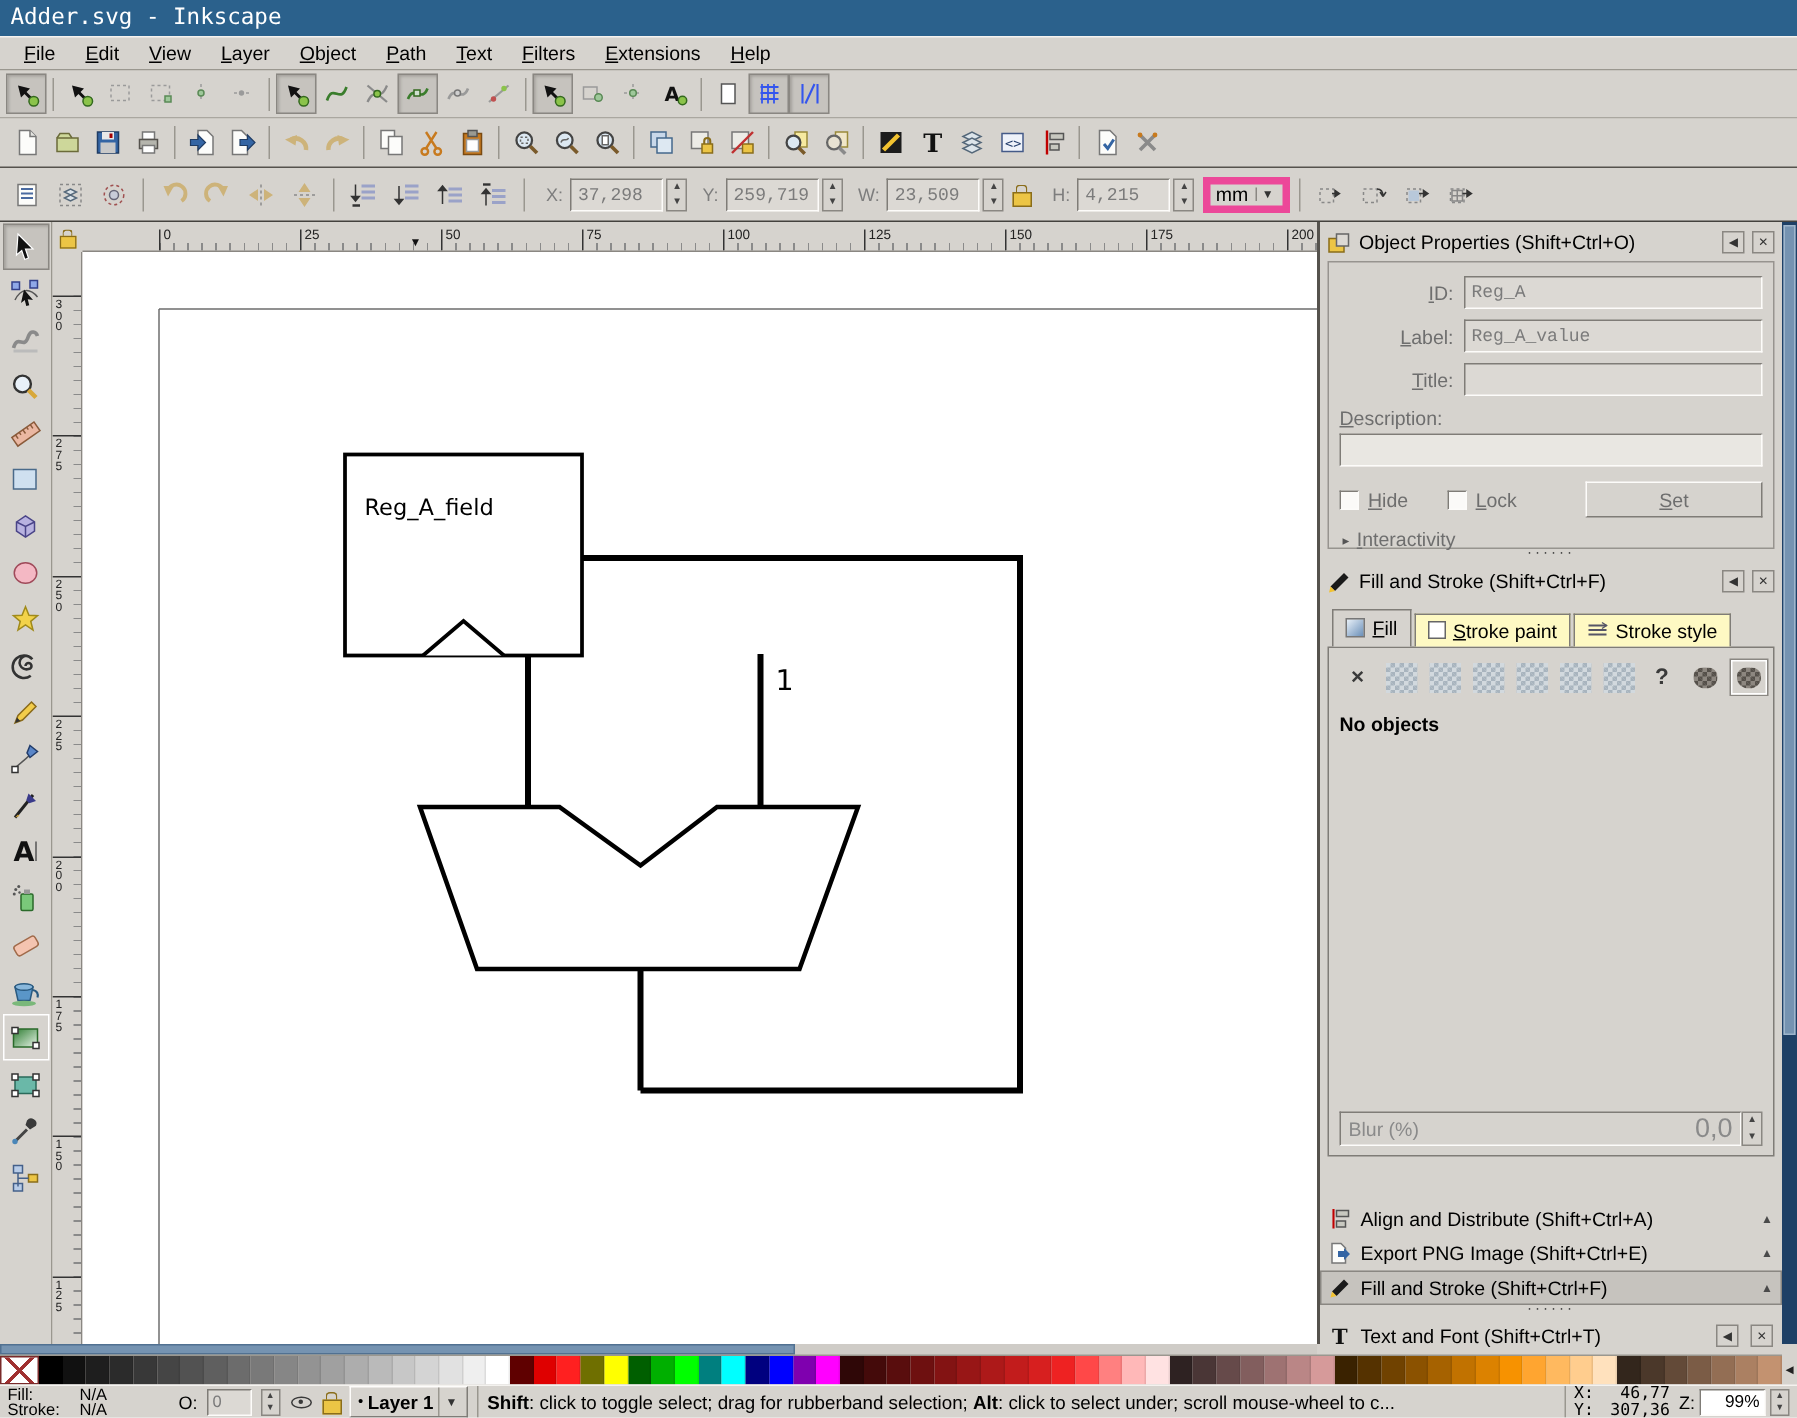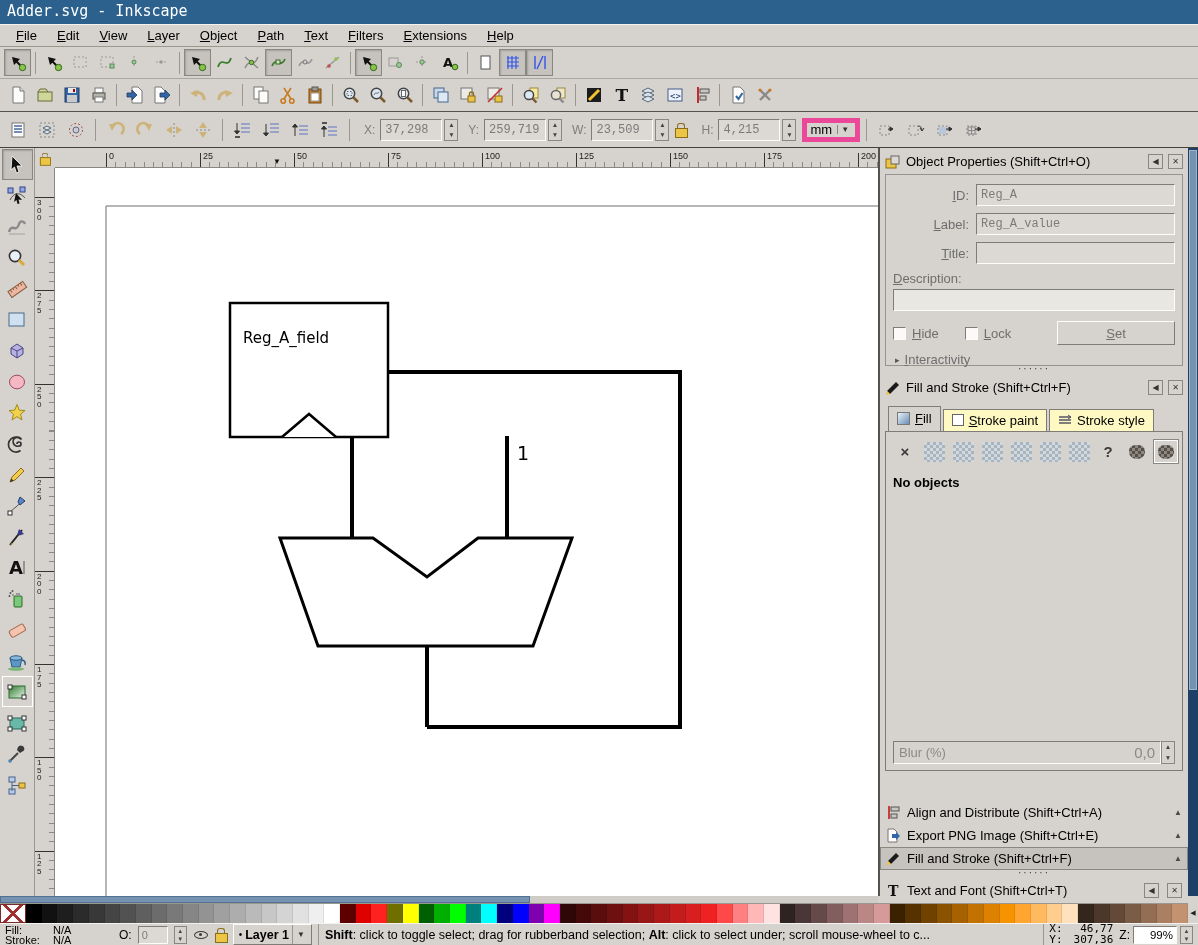--- a/index.html
+++ b/index.html
@@ -71,21 +71,21 @@
 .ftbtn{width:24px;height:23px;display:flex;align-items:center;justify-content:center;border:1px solid transparent;font-weight:bold;color:#3a3a3a;font-size:15px;flex:0 0 auto}
 .checker{background-image:linear-gradient(45deg,#a8b4be 25%,transparent 25%,transparent 75%,#a8b4be 75%),linear-gradient(45deg,#a8b4be 25%,#d2d9de 25%,#d2d9de 75%,#a8b4be 75%);background-size:6px 6px;background-position:0 0,3px 3px;width:21px;height:20px}
 .checker.dark{background-image:linear-gradient(45deg,#55504a 25%,transparent 25%,transparent 75%,#55504a 75%),linear-gradient(45deg,#55504a 25%,#8d8780 25%,#8d8780 75%,#55504a 75%)}
 .ftbtn.active{border-color:#fff;box-shadow:0 0 0 1px #8a8782}
 #noobjects{font-weight:bold;font-size:13px;margin-top:12px}
 .slider{display:flex;align-items:center;height:23px;margin-top:4px}
 .slider .trough{flex:1;display:flex;align-items:center;height:23px;border:1px solid;border-color:#7f7c77 #fdfcfa #fdfcfa #7f7c77;padding:0 5px}
 .slider.blur .trough{color:#8a8a8a}
 .slider.opac .trough{background:#aec3d8;border:1px solid #2a2a2a;color:#000}
 .slider .lab{flex:1;font-size:13px}
-.slider .val{font-size:15px}
+.slider .val{font-size:18px}
 #dock{margin-top:30px}
 .dockrow{display:flex;align-items:center;height:23px;padding:0 5px;gap:6px;font-size:13px;border:1px solid transparent}
 .dockrow.selected{background:#c6c3be;border-color:#8a8782}
 .collapse{margin-left:auto;font-size:8px;color:#4a4a4a}
 .collapse::before{content:"▲"}
 .dockbtns{margin-left:auto;display:flex;gap:8px}
 
 #hscroll{position:absolute;left:0;top:896px;width:878px;height:7px;background:#cfccc7}
 #hthumb{position:absolute;left:0;top:0;width:530px;height:7px;background:#7593b1;border:1px solid #517191}
 #palette{position:absolute;left:0;top:903px;width:1188px;height:20px;display:flex;border-top:1px solid #9a978f}

